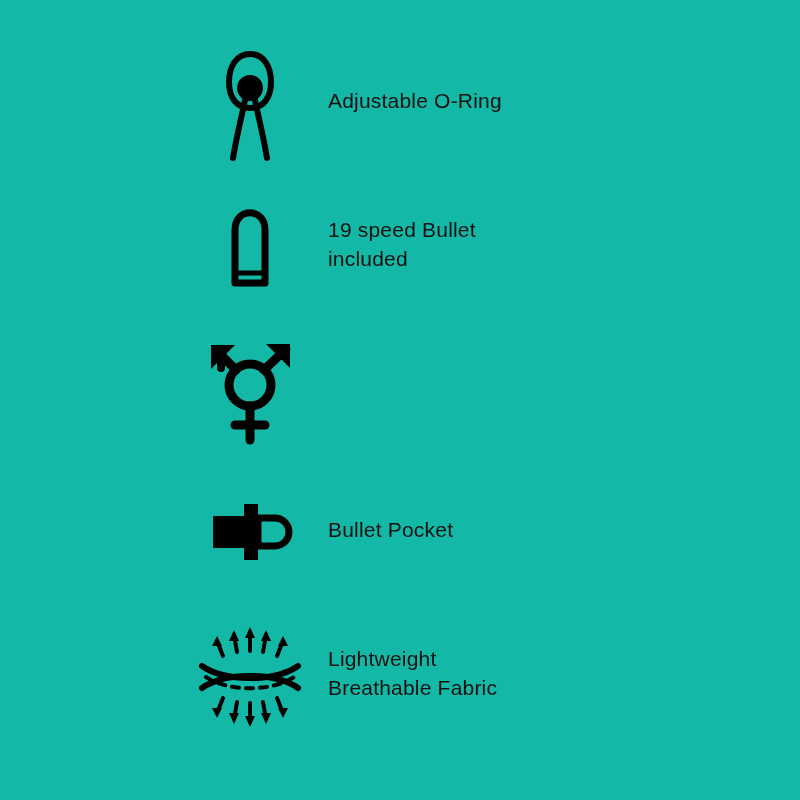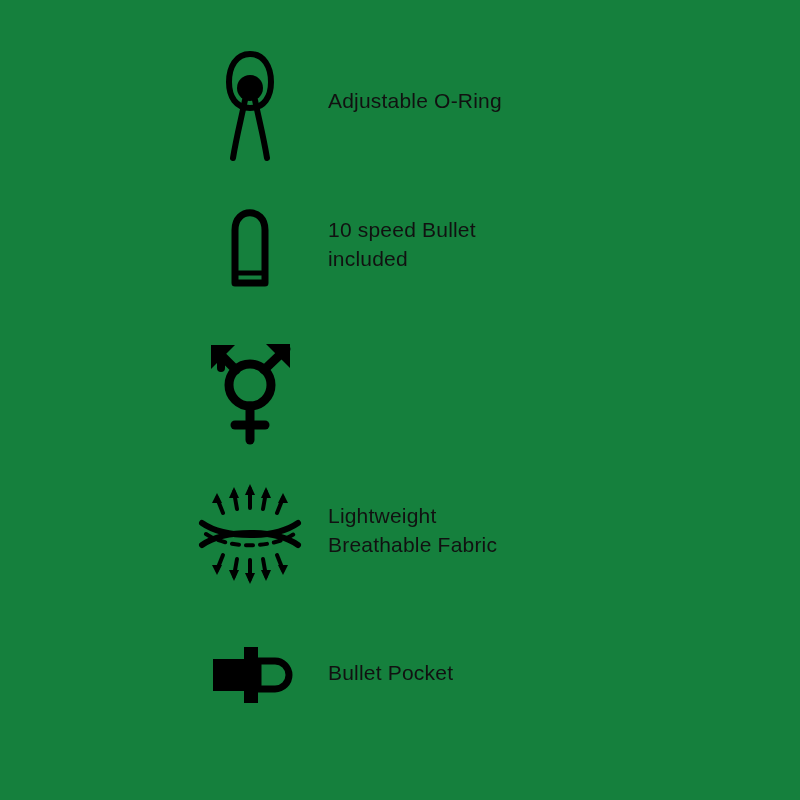--- a/index.html
+++ b/index.html
@@ -11,21 +11,21 @@
     width: 800px;
     height: 800px;
     font-family: "Liberation Sans", sans-serif;
     color: #1a1a1a;
     overflow: hidden;
   }
   .sheet {
     position: relative;
     width: 800px;
     height: 800px;
-    background: #15803d;
+    background: #14b8a6;
     box-sizing: border-box;
   }
   .feature-list {
     position: absolute;
     left: 190px;
     top: 30px;
     width: 520px;
     display: flex;
     flex-direction: column;
   }
@@ -75,41 +75,55 @@
       <div class="label-cell">Adjustable O-Ring</div>
     </div>
 
     <div class="feature-row">
       <div class="icon-cell">
         <svg width="110" height="120" viewBox="0 0 110 120">
           <path d="M40 45 C40 22 70 22 70 45 L70 98 L40 98 Z" fill="none" stroke="#000" stroke-width="7" stroke-linejoin="round"></path>
           <line x1="40" y1="88" x2="70" y2="88" stroke="#000" stroke-width="5"></line>
         </svg>
       </div>
-      <div class="label-cell">10 speed Bullet
+      <div class="label-cell">19 speed Bullet
 included</div>
     </div>
 
     <div class="feature-row">
       <div class="icon-cell">
         <svg width="120" height="120" viewBox="0 0 120 120">
 
           <circle cx="60" cy="57" r="21" fill="none" stroke="#000" stroke-width="9"></circle>
 
           <line x1="74" y1="42" x2="96" y2="21" stroke="#000" stroke-width="9" stroke-linecap="round"></line>
           <polygon points="100,16 100,40 76,16" fill="#000"></polygon>
 
           <line x1="46" y1="42" x2="26" y2="22" stroke="#000" stroke-width="9" stroke-linecap="round"></line>
           <polygon points="21,17 45,17 21,41" fill="#000"></polygon>
           <line x1="31" y1="21" x2="31" y2="40" stroke="#000" stroke-width="8" stroke-linecap="round"></line>
 
           <line x1="60" y1="78" x2="60" y2="112" stroke="#000" stroke-width="9" stroke-linecap="round"></line>
           <line x1="45" y1="97" x2="75" y2="97" stroke="#000" stroke-width="9" stroke-linecap="round"></line>
         </svg>
       </div>
+    </div>
+
+    <div class="feature-row">
+      <div class="icon-cell">
+        <svg width="110" height="110" viewBox="0 0 110 110">
+
+          <rect x="18" y="40" width="40" height="32" fill="#000"></rect>
+
+          <rect x="49" y="28" width="14" height="56" fill="#000"></rect>
+
+          <path d="M63 42 L80 42 A14 14 0 0 1 80 70 L63 70 Z" fill="none" stroke="#000" stroke-width="7"></path>
+        </svg>
+      </div>
+      <div class="label-cell">Bullet Pocket</div>
     </div>
 
     <div class="feature-row">
       <div class="icon-cell">
         <svg width="120" height="120" viewBox="0 0 120 120">
 
           <g stroke="#000" stroke-width="4" stroke-linecap="round" fill="none">
             <line x1="33" y1="42" x2="27" y2="27"></line>
             <line x1="47" y1="38" x2="44" y2="21"></line>
             <line x1="60" y1="37" x2="60" y2="18"></line>
@@ -137,28 +151,14 @@
           <polygon points="44,110 49,99 39,99" fill="#000"></polygon>
           <polygon points="60,113 65,102 55,102" fill="#000"></polygon>
           <polygon points="76,110 81,99 71,99" fill="#000"></polygon>
           <polygon points="93,104 98,94 88,94" fill="#000"></polygon>
         </svg>
       </div>
       <div class="label-cell">Lightweight
 Breathable Fabric</div>
     </div>
 
-    <div class="feature-row">
-      <div class="icon-cell">
-        <svg width="110" height="110" viewBox="0 0 110 110">
-
-          <rect x="18" y="40" width="40" height="32" fill="#000"></rect>
-
-          <rect x="49" y="28" width="14" height="56" fill="#000"></rect>
-
-          <path d="M63 42 L80 42 A14 14 0 0 1 80 70 L63 70 Z" fill="none" stroke="#000" stroke-width="7"></path>
-        </svg>
-      </div>
-      <div class="label-cell">Bullet Pocket</div>
-    </div>
-
   </div>
 </div>
 
 </body></html>

